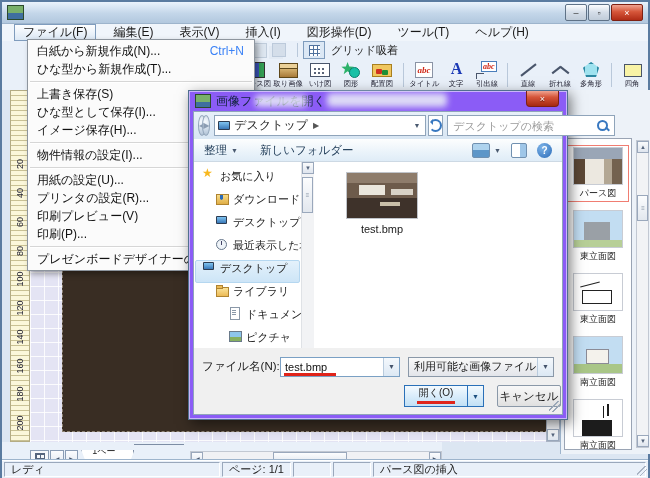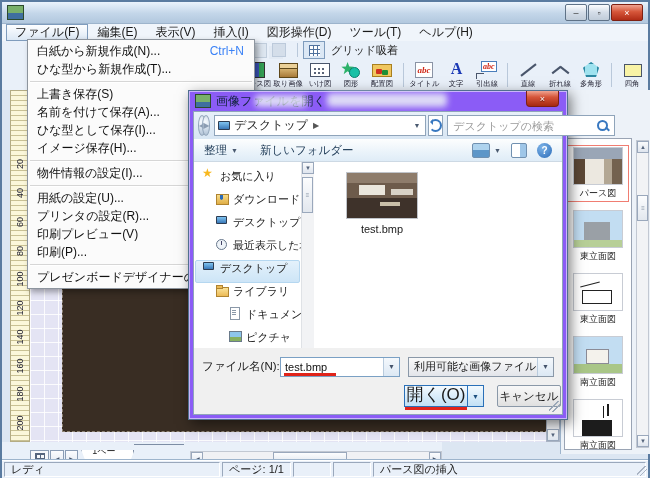--- a/index.html
+++ b/index.html
@@ -12,21 +12,21 @@
   .titlebar{position:absolute;left:0;top:0;right:0;height:22px;
     background:linear-gradient(#eaf3fc,#c3d6e9 55%,#b2c8de);display:flex;align-items:center;padding:0 5px;box-sizing:border-box;border-bottom:1px solid #9db4cc;}
   .app-ico{width:15px;height:13px;background:linear-gradient(#79b06a 55%,#3f6f9f 55%);border:1px solid #2c4a2c;margin-right:5px;}
   .tb-title{font-size:12px;color:#10243a;white-space:nowrap;}
   .winbtns{margin-left:auto;display:flex;}
   .wbtn{width:20px;height:15px;border:1px solid #5f7287;background:linear-gradient(#fbfdfe,#d4dde8 50%,#c0ccd9);
         display:flex;align-items:center;justify-content:center;font-size:9px;color:#333;border-radius:2px;margin-left:1px;}
   .wbtn.close{width:30px;background:linear-gradient(#f0a491,#d6563a 45%,#b02c16);color:#fff;border-color:#7e2012;}
 
   .menubar{position:absolute;left:0;top:22px;right:0;height:17px;background:#f0f5fb;display:flex;align-items:stretch;padding-left:4px;border-bottom:1px solid #e2eaf4;}
-  .mb-item{padding:1px 9px;display:flex;align-items:center;white-space:nowrap;}
+  .mb-item{padding:1px 9px;display:flex;align-items:center;white-space:nowrap;margin-left:8px;}
   .mb-item.active{background:linear-gradient(#fdfeff,#dcE8f5);border:1px solid #7f9cbd;padding:0 8px;}
 
   .toolbar1{position:absolute;left:0;top:39px;right:0;height:18px;background:#e9f0f9;display:flex;align-items:center;}
   .t1pad{width:252px;}
   .ghost1{width:11px;height:13px;background:#dde6f0;border:1px solid #c0cddc;margin-right:3px;}
   .ghost2{width:12px;height:12px;background:#d4deea;border:1px solid #bccadb;box-shadow:-3px 3px 0 #e2eaf4;margin:0 6px 0 2px;}
   .t1sep{width:1px;height:14px;background:#b9c8da;margin:0 5px;}
   .gridbtn{width:20px;height:16px;border:1px solid #7f9cbd;background:#dce8f5;display:flex;align-items:center;justify-content:center;}
   .gridglyph{width:11px;height:11px;background-color:#fff;background-image:linear-gradient(#50729e 1px,transparent 1px),linear-gradient(90deg,#50729e 1px,transparent 1px);background-size:4px 4px;}
   .gridsnap-lbl{margin-left:6px;font-size:11px;}
@@ -199,21 +199,21 @@
   .dlg-bottom{position:absolute;left:0;right:0;bottom:0;height:66px;background:#f0f0f0;}
   .fnrow{position:absolute;left:0;right:0;top:8px;height:21px;display:flex;align-items:center;}
   .fnlabel{flex:0 0 78px;padding-left:8px;font-size:11.5px;}
   .fncombo{width:120px;height:20px;background:#fff;border:1px solid #7aa0c4;box-sizing:border-box;display:flex;align-items:center;position:relative;}
   .fncombo input{border:none;outline:none;width:96px;font-size:11px;font-family:"Liberation Sans",sans-serif;padding:0 0 0 4px;color:#111;background:transparent;}
   .fn-uline{position:absolute;left:3px;top:15px;width:52px;height:3px;background:#e0241a;}
   .combo-arrow{margin-left:auto;width:15px;height:100%;background:linear-gradient(#f4f8fc,#dce8f4);border-left:1px solid #b9cbdd;display:flex;align-items:center;justify-content:center;font-size:7px;color:#44536b;}
   .ftcombo{width:146px;height:20px;margin-left:8px;background:linear-gradient(#f9f9f9,#e3e5ea);border:1px solid #8a98a8;box-sizing:border-box;display:flex;align-items:center;font-size:11px;padding-left:5px;}
   .btnrow{position:absolute;left:0;right:0;top:36px;height:24px;display:flex;align-items:center;}
   .openbtn{margin-left:210px;width:64px;height:22px;border:1px solid #2a70b8;background:linear-gradient(#f4fafe,#dceefb 45%,#c2e0f5);
-     display:flex;align-items:flex-end;justify-content:center;font-size:17px;box-sizing:border-box;position:relative;}
+     display:flex;align-items:flex-start;justify-content:center;font-size:10px;box-sizing:border-box;position:relative;}
   .openbtn .lbl{position:relative;}
   .openbtn .lbl::after{content:'';position:absolute;left:-2px;right:-2px;bottom:-4px;height:3px;background:#e0241a;}
   .opensplit{width:16px;height:22px;border:1px solid #2a70b8;border-left:none;background:linear-gradient(#f4fafe,#c2e0f5);display:flex;align-items:center;justify-content:center;font-size:7px;color:#1d4f7e;box-sizing:border-box;}
   .cancelbtn{margin-left:13px;width:64px;height:22px;border:1px solid #8a98a8;border-radius:2px;background:linear-gradient(#f8f8f8,#e0e0e0);
      display:flex;align-items:center;justify-content:center;font-size:11.5px;box-sizing:border-box;}
   .dlg-grip{position:absolute;right:2px;bottom:2px;width:11px;height:11px;
      background:linear-gradient(135deg,transparent 0 40%,#9aa8b8 40% 48%,transparent 48% 62%,#9aa8b8 62% 70%,transparent 70%);}
 </style>
 </head>
 <body>
@@ -436,24 +436,20 @@
       <div class="fm-item">
         <span class="lbl">ひな型から新規作成(T)...</span>
         <span class="sc"></span>
       </div>
       <div class="fm-item sep">
         
         
       </div>
       <div class="fm-item">
         <span class="lbl">上書き保存(S)</span>
-        <span class="sc"></span>
-      </div>
-      <div class="fm-item">
-        <span class="lbl">名前を付けて保存(A)...</span>
         <span class="sc"></span>
       </div>
       <div class="fm-item">
         <span class="lbl">ひな型として保存(I)...</span>
         <span class="sc"></span>
       </div>
       <div class="fm-item">
         <span class="lbl">イメージ保存(H)...</span>
         <span class="sc"></span>
       </div>

